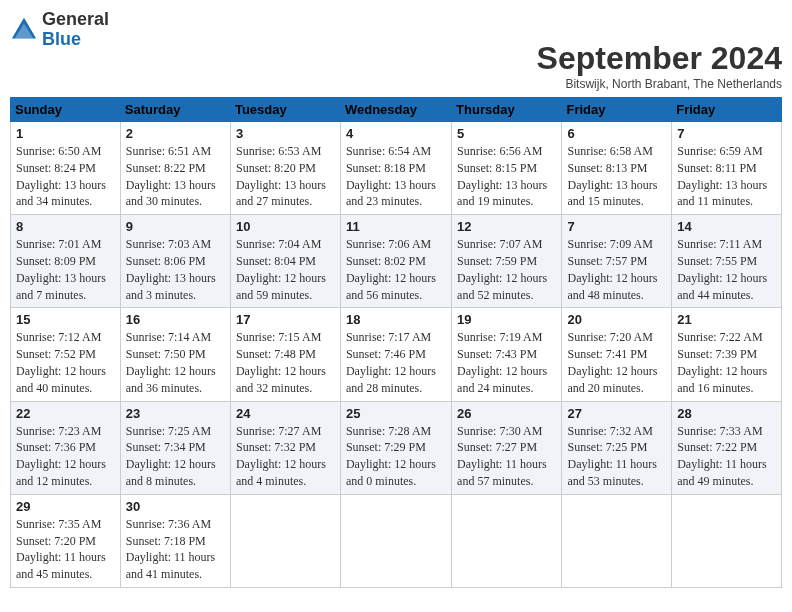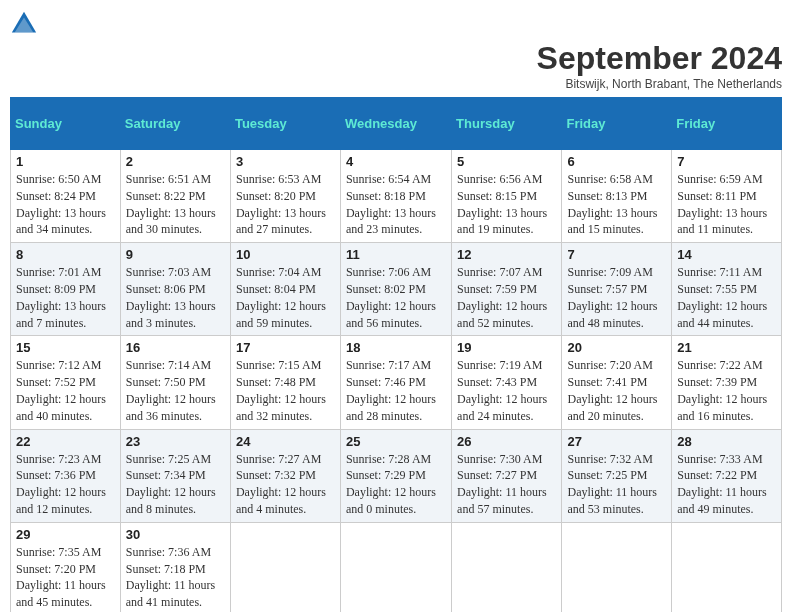--- a/index.html
+++ b/index.html
@@ -45,22 +45,22 @@
       font-size: 12px;
       color: #444;
     }
     .calendar {
       width: 100%;
       border-collapse: collapse;
       font-size: 10.5px;
     }
     .calendar thead th {
       background: #1a6db5;
-      color: #5eead4;
-      padding: 18px 4px;
+      color: #000000;
+      padding: 4px 4px;
       text-align: left;
       font-size: 13px;
       font-weight: bold;
       border: 1px solid #1a6db5;
     }
     .calendar tbody td {
       vertical-align: top;
       border: 1px solid #ccc;
       padding: 4px 5px;
       width: 113px;
@@ -89,20 +89,24 @@
   </style>
 </head>
 <body>
 
 <div class="header">
   <div class="logo">
     <svg class="logo-icon" viewBox="0 0 30 30" xmlns="http://www.w3.org/2000/svg">
       <polygon points="15,2 28,24 2,24" fill="#1a6db5"></polygon>
       <polygon points="15,8 25,24 5,24" fill="#fff" opacity="0.3"></polygon>
     </svg>
+    <div class="logo-text">
+      <span class="logo-general">General</span><br>
+      <span class="logo-blue">Blue</span>
+    </div>
   </div>
   <div class="title-block">
     <div class="month-title">September 2024</div>
     <div class="location">Bitswijk, North Brabant, The Netherlands</div>
   </div>
 </div>
 
 <table class="calendar">
   <thead>
     <tr>

